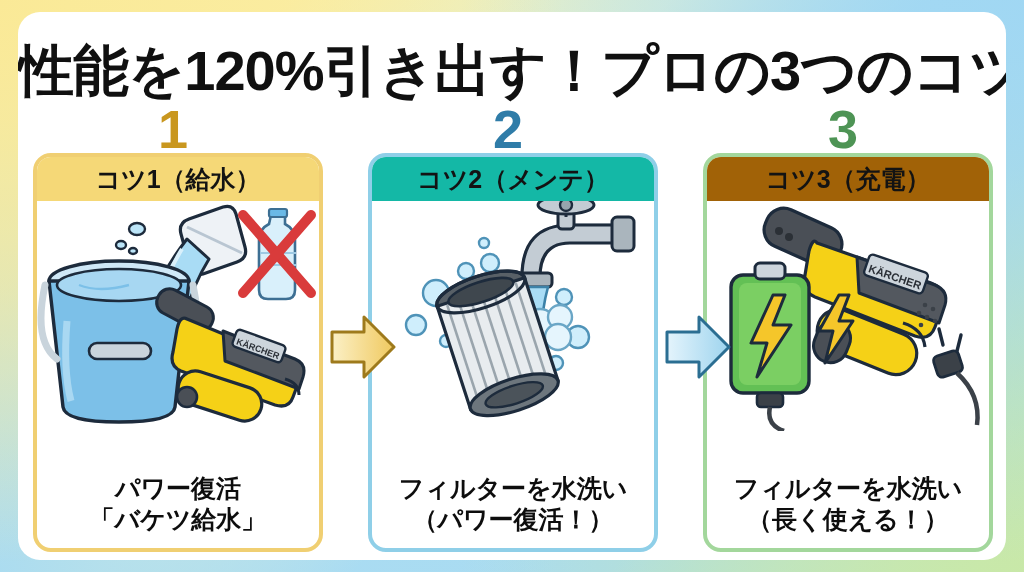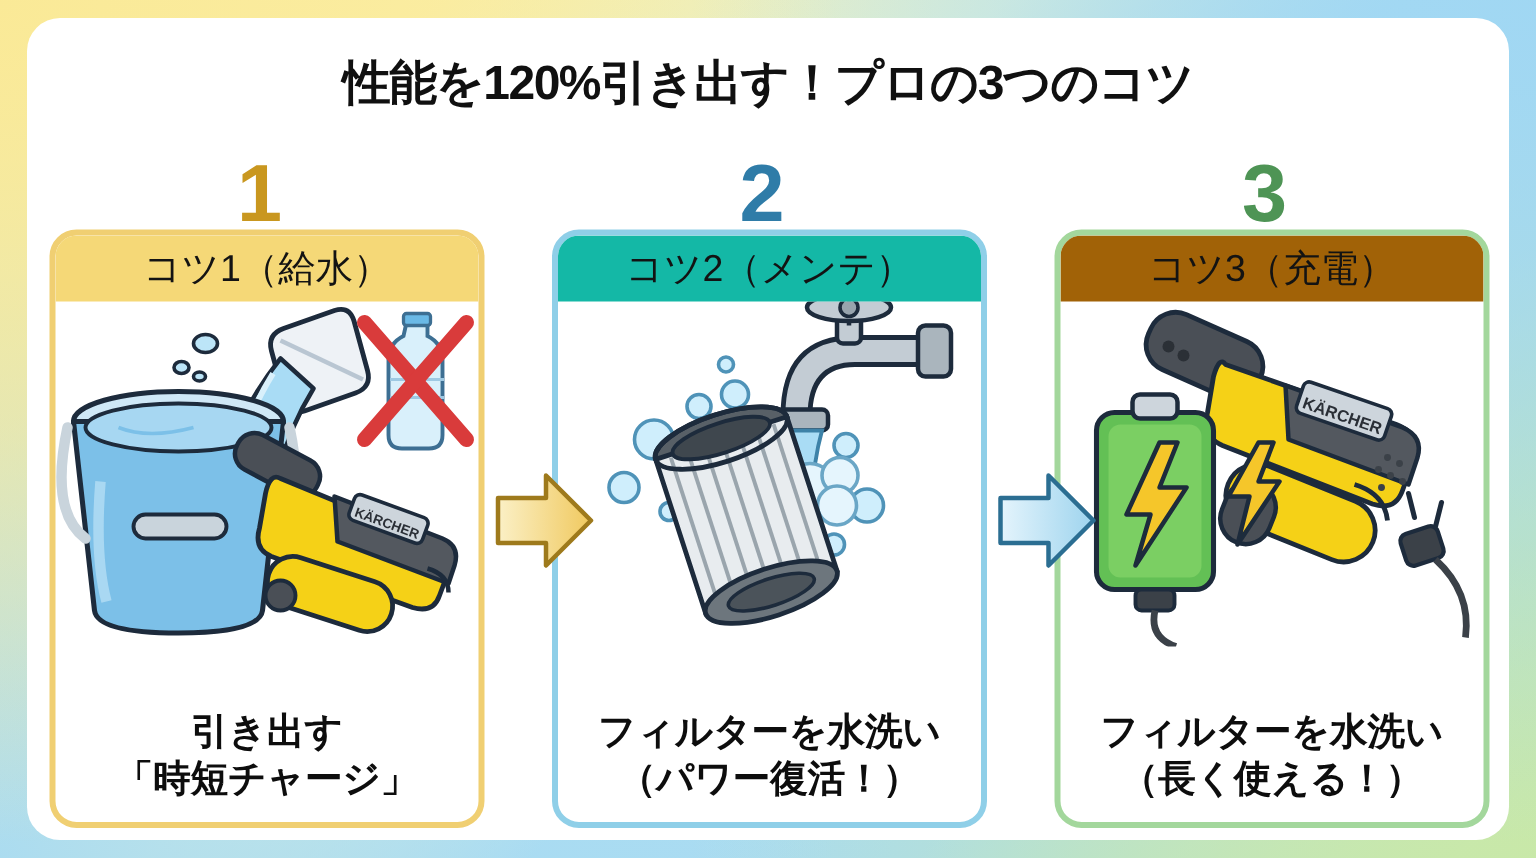--- a/index.html
+++ b/index.html
@@ -35,21 +35,21 @@
     position:absolute; left:18px; top:12px;
     width:988px; height:548px;
     background:#ffffff;
     border-radius:22px;
     overflow:hidden;
   }
 
   #title {
     position:absolute; left:0; top:22px; width:988px;
     text-align:center;
-    font-size:32px; font-weight:bold; color:#101010;
+    font-size:56px; font-weight:bold; color:#101010;
     letter-spacing:-1px;
     white-space:nowrap;
   }
 
   .bignum {
     position:absolute; top:90px;
     width:100px; text-align:center;
     font-size:54px; font-weight:bold;
     line-height:1;
     -webkit-text-stroke:4px #ffffff;
@@ -68,21 +68,21 @@
     border:4px solid transparent;
     overflow:hidden;
   }
   .card.c1 { left:15px;  border-color:#f0cf72; }
   .card.c2 { left:350px; border-color:#8fcfe8; }
   .card.c3 { left:685px; border-color:#a3d79c; }
 
   .card-head {
     height:44px; line-height:44px;
     text-align:center;
-    font-size:25px; font-weight:normal; color:#131313;
+    font-size:25px; font-weight:bold; color:#131313;
     border-radius:12px 12px 0 0;
     position:relative; z-index:4;
     white-space:nowrap;
   }
   .c1 .card-head { background:#f5d877; }
   .c2 .card-head { background:#14b8a6; }
   .c3 .card-head { background:#a16207; }
 
   .art { position:relative; height:230px; }
   .art svg { position:absolute; left:0; top:0; }
@@ -160,22 +160,22 @@
             <rect x="196" y="136" width="52" height="18" rx="4" transform="rotate(20 222 145)" fill="#cdd5dc" stroke="#1d2b3c" stroke-width="2.4"></rect>
             <text x="222" y="151" transform="rotate(20 222 145)" text-anchor="middle" font-size="9" font-weight="bold" fill="#2a2f36" font-family="Liberation Sans, sans-serif">KÄRCHER</text>
             <rect x="140" y="178" width="86" height="34" rx="17" transform="rotate(18 183 195)" fill="#f5d117" stroke="#1d2b3c" stroke-width="3.2"></rect>
             <circle cx="150" cy="196" r="10" fill="#4a4f56" stroke="#1d2b3c" stroke-width="2.6"></circle>
             <path d="M248 178 q14 4 14 16" stroke="#1d2b3c" stroke-width="3" fill="none"></path>
           </g>
         </svg>
       </div>
 
       <div class="caption">
-        <div>引き出す</div>
-        <div>「時短チャージ」</div>
+        <div>パワー復活</div>
+        <div>「バケツ給水」</div>
       </div>
     </div>
 
     <div class="card c2">
       <div class="card-head">コツ2（メンテ）</div>
 
       <div class="art">
         <svg width="282" height="230" viewBox="0 0 282 230">
 
           <g>

